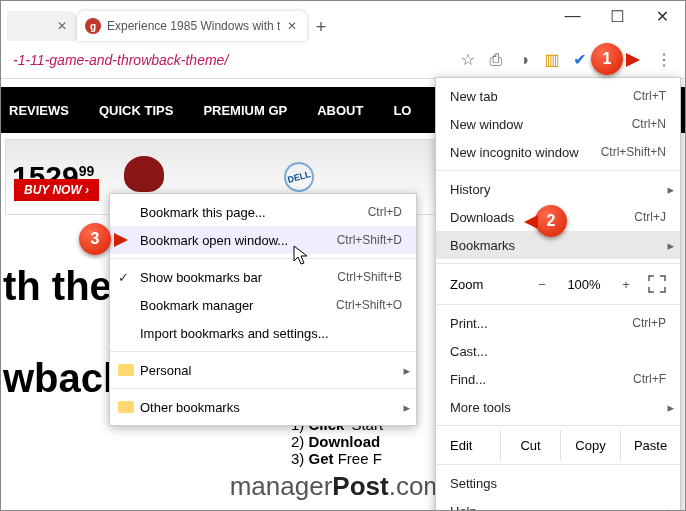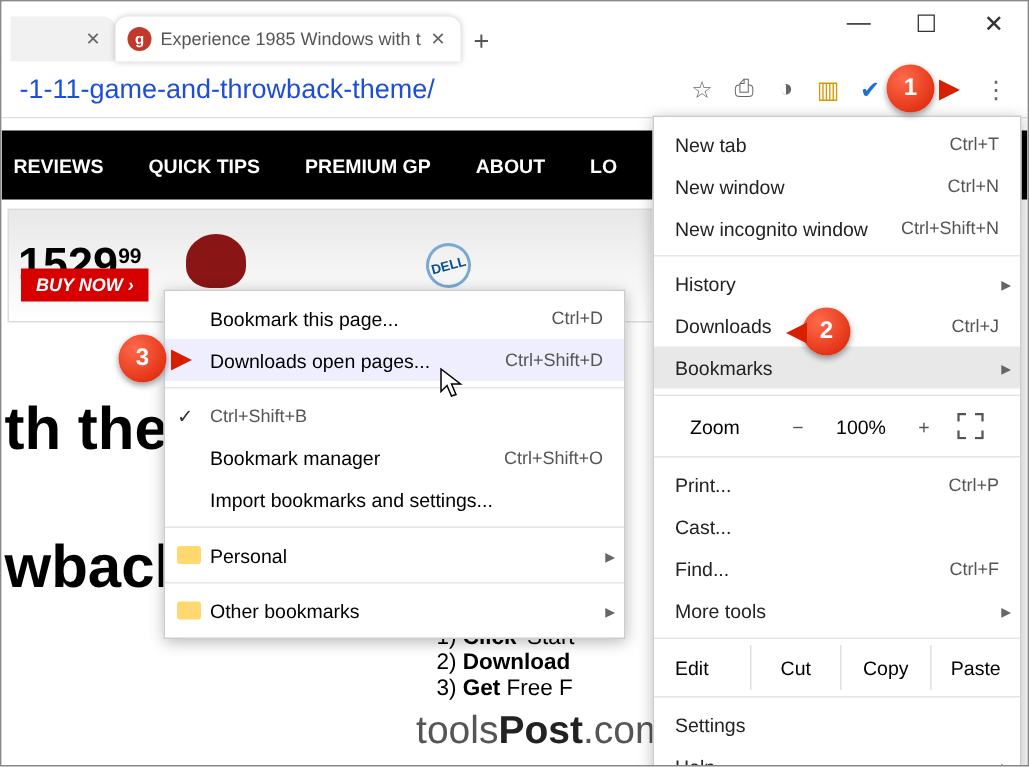--- a/index.html
+++ b/index.html
@@ -13,21 +13,21 @@
 .tab.active { background: #fff; box-shadow: 0 0 4px rgba(0,0,0,.2); width: 230px; }
 .tab-close { width: 14px; height: 14px; display: flex; align-items: center; justify-content: center; color: #666; }
 .favicon { width: 16px; height: 16px; border-radius: 50%; background: #c0392b; color: #fff; font-size: 10px; display: flex; align-items: center; justify-content: center; margin-right: 6px; font-weight: bold; }
 .tab-title { flex: 1; white-space: nowrap; overflow: hidden; }
 .newtab { width: 28px; height: 28px; display: flex; align-items: center; justify-content: center; color: #555; font-size: 18px; margin-top: 8px; }
 .winctrl { display: flex; }
 .winbtn { width: 45px; height: 30px; display: flex; align-items: center; justify-content: center; color: #333; }
 
 
 .urlbar { height: 38px; background: #fff; border-bottom: 1px solid #ddd; display: flex; align-items: center; padding: 0 8px; }
-.url-text { flex: 1; font-size: 18px; color: #1d4ed8; padding-left: 4px; white-space: nowrap; overflow: hidden; }
+.url-text { flex: 1; font-size: 14px; color: #be185d; padding-left: 4px; white-space: nowrap; overflow: hidden; font-style: italic; }
 .url-icons { display: flex; align-items: center; gap: 2px; }
 .url-icon { width: 26px; height: 26px; display: flex; align-items: center; justify-content: center; color: #666; }
 
 
 .page { position: absolute; top: 78px; left: 0; right: 0; bottom: 0; background: #fff; overflow: hidden; }
 .navbar { background: #000000; height: 46px; display: flex; align-items: center; padding: 0 8px; gap: 30px; margin-top: 8px; }
 .navitem { color: #fff; font-size: 13px; font-weight: bold; }
 .ad { margin: 6px 4px; height: 76px; background: linear-gradient(#e8e8e8,#fff); border: 1px solid #ddd; position: relative; display: flex; align-items: center; }
 .price { font-size: 30px; font-weight: 900; margin-left: 6px; }
 .price sup { font-size: 14px; }
@@ -39,21 +39,21 @@
 .logo { position: absolute; right: 240px; bottom: 8px; font-size: 26px; color: #555; font-family: Georgia, serif; }
 .logo b { color: #222; }
 
 
 .menu { position: absolute; top: 76px; right: 4px; width: 246px; background: #fff; box-shadow: 0 2px 10px rgba(0,0,0,.3); border: 1px solid #ccc; font-size: 13px; padding: 4px 0; z-index: 20; }
 .menu-item { height: 28px; display: flex; align-items: center; padding: 0 14px; justify-content: space-between; color: #222; position: relative; }
 .menu-item.highlight { background: #e8e8e8; text-align: center; }
 .menu-sep { height: 1px; background: #e5e5e5; margin: 4px 0; }
 .shortcut { color: #555; font-size: 12px; }
 .submenu-arrow { position: absolute; right: 6px; color: #666; }
-.zoom-row { display: flex; align-items: center; height: 32px; padding: 0 24px; gap: 10px; }
+.zoom-row { display: flex; align-items: center; height: 32px; padding: 0 14px; gap: 10px; }
 .zoom-btn { width: 24px; text-align: center; color: #555; }
 .zoom-val { width: 40px; text-align: center; }
 .fullscreen-icon { width: 18px; height: 18px; }
 .edit-row { display: flex; align-items: center; height: 30px; padding: 0 0 0 14px; }
 .edit-label { width: 50px; }
 .edit-btn { flex: 1; text-align: center; border-left: 1px solid #e0e0e0; height: 100%; display: flex; align-items: center; justify-content: center; }
 
 
 .submenu { position: absolute; top: 192px; left: 108px; width: 308px; background: #fff; box-shadow: 0 2px 10px rgba(0,0,0,.3); border: 1px solid #ccc; font-size: 13px; padding: 4px 0; z-index: 30; }
 .sub-item { height: 28px; display: flex; align-items: center; padding: 0 14px 0 30px; justify-content: space-between; position: relative; }
@@ -136,21 +136,21 @@
     <div class="h1">th the</div>
     <div class="h1">wback</div>
   </div>
   <div class="steps">
     <div class="steps-title">3 Easy Steps</div>
     <div><span>1) </span><b>Click</b><span> 'Start</span></div>
     <div><span>2) </span><b>Download</b></div>
     <div><span>3) </span><b>Get</b><span> Free F</span></div>
   </div>
   <div class="logo">
-    <span>tools</span><b>Post</b><span>.com</span>
+    <span>manager</span><b>Post</b><span>.com</span>
   </div>
 </div>
 
 <div class="menu">
   <div class="menu-item">
       <span>New tab</span>
       <span class="shortcut">Ctrl+T</span>
     </div>
   <div class="menu-item">
       <span>New window</span>
@@ -218,26 +218,27 @@
     </div>
 
 </div>
 
 <div class="submenu">
   <div class="sub-item">
       <span>Bookmark this page...</span>
       <span class="shortcut">Ctrl+D</span>
     </div>
   <div class="sub-item highlight">
-      <span>Downloads open pages...</span>
+      <span>Bookmark open window...</span>
       <span class="shortcut">Ctrl+Shift+D</span>
     </div>
   <div class="menu-sep"></div>
   <div class="sub-item">
       <span class="check">✓</span>
+      <span>Show bookmarks bar</span>
       <span class="shortcut">Ctrl+Shift+B</span>
     </div>
   <div class="sub-item">
       <span>Bookmark manager</span>
       <span class="shortcut">Ctrl+Shift+O</span>
     </div>
   <div class="sub-item">
       <span>Import bookmarks and settings...</span>
     </div>
   <div class="menu-sep"></div>

